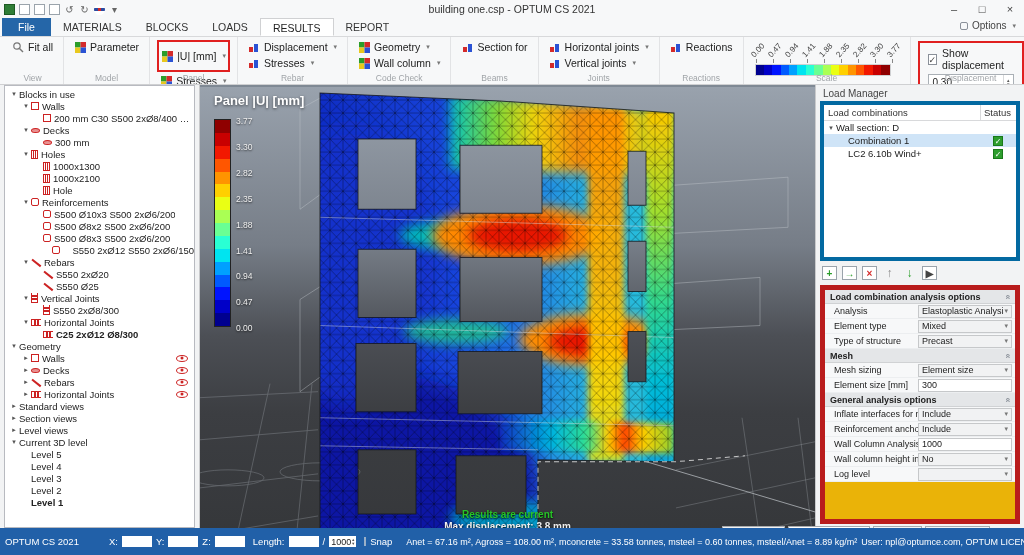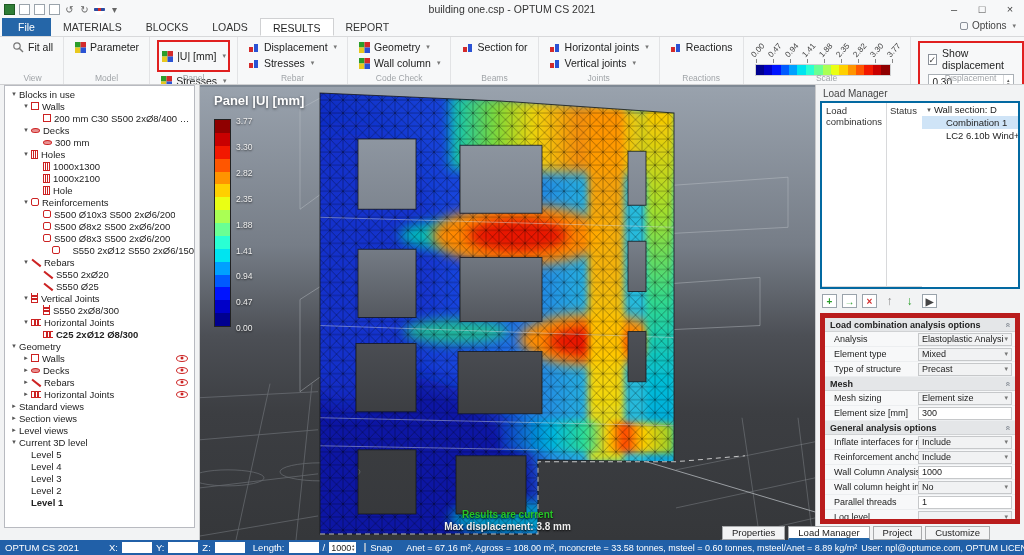--- a/index.html
+++ b/index.html
@@ -78,21 +78,21 @@
   .legend-title{font-size:13px;font-weight:bold;text-shadow:0 1px 3px rgba(0,0,0,.6);white-space:nowrap}
   .legend-bar{position:absolute;left:0;top:26px;width:17px;height:208px;border:1px solid #222;display:flex;flex-direction:column}
   .lstep{flex:1}
   .legend-labels{position:absolute;left:22px;top:26px;width:40px;height:208px}
   .llab{position:absolute;font-size:8.5px;color:#f0f0f0;text-shadow:0 1px 2px rgba(0,0,0,.7)}
   .vp-status{position:absolute;left:0;right:0;bottom:20px;text-align:center;color:#27c427;font-size:10px;font-weight:bold;text-shadow:0 1px 2px #000}
   .vp-maxdisp{position:absolute;left:0;right:0;bottom:8px;text-align:center;color:#eee;font-size:10px;font-weight:bold;text-shadow:0 1px 2px #000}
 
   
   .right-panel{width:209px;background:#f2f3f4;border-left:1px solid #c9cacc;display:flex;flex-direction:column;padding-bottom:16px}
-  .lm-box{margin:0 4px;background:#fff;border:2px solid #0369a1;height:188px;display:flex;flex-direction:row;overflow:hidden}
+  .lm-box{margin:0 4px;background:#fff;border:4px solid #0369a1;height:160px;display:flex;flex-direction:column;overflow:hidden}
   .lm-header{display:flex;border-bottom:1px solid #d8d9db;font-size:9.5px;color:#333}
   .lm-h1{flex:1;padding:2px 4px}
   .lm-h2{width:36px;border-left:1px solid #d8d9db;padding:2px 3px}
   .lm-row{display:flex;align-items:center;height:13px;font-size:9.5px;white-space:nowrap}
   .lm-row.selected{background:#cfe4f7}
   .lm-label{flex:1;overflow:hidden;text-overflow:ellipsis}
   .lm-status{width:36px;display:flex;justify-content:center}
   .chk{width:10px;height:10px;background:#2e9e2e;border:1px solid #1a7a1a;color:#fff;font-size:8px;line-height:9px;text-align:center}
   .lm-toolbar{display:flex;gap:5px;padding:5px 6px;align-items:center}
   .tbtn{min-width:15px;height:14px;font-size:10px;display:flex;align-items:center;justify-content:center;background:#fff;border:1px solid #9aa3ab;font-weight:bold}
@@ -106,21 +106,21 @@
   .opt-value.ddv{background:#f1f2f3}
   .opt-value .vtext{flex:1;overflow:hidden}
   .opt-value .vdd{font-size:7px;color:#777}
 
   
   .bottom-tabs{position:absolute;left:722px;bottom:15px;height:14px;display:flex;z-index:5}
   .btab{border:1px solid #a8aaac;background:#f2f3f4;font-size:9.5px;padding:0 9px;margin-right:3px;line-height:12px;white-space:nowrap}
   .btab.active{background:#fff;border-bottom:2px solid #2566a8}
 
   
-  .statusbar{position:absolute;left:0;right:0;bottom:0;height:15px;background:#2160a8;color:#fff;display:flex;align-items:center;font-size:9.5px;padding:0 5px;gap:4px;white-space:nowrap;z-index:6}
+  .statusbar{position:absolute;left:0;right:0;bottom:0;height:27px;background:#2160a8;color:#fff;display:flex;align-items:center;font-size:9.5px;padding:0 5px;gap:4px;white-space:nowrap;z-index:6}
   .sb-app{margin-right:26px}
   .sb-input{width:34px;height:11px;background:#fff;border:none;font-size:9px;padding:0 2px;font-family:"Liberation Sans",sans-serif}
   .sb-input.short{width:30px}
   .sb-spinner{width:34px;height:11px;background:#fff;color:#222;display:flex;align-items:center;font-size:9px}
   .sb-spinner .v{flex:1;padding-left:2px}
   .sb-spinner .a{display:flex;flex-direction:column;font-size:4px;line-height:3.5px;color:#555;padding-right:1px}
   .sb-check{width:9px;height:9px;background:#fff;border:1px solid #9ab0c8;display:inline-block}
   .sb-metrics{font-size:9px;margin-left:10px}
   .sb-license{margin-left:auto;font-size:9px}
 </style>
@@ -830,26 +830,20 @@
           </span>
         </div>
         <div class="opt-row">
           <span class="opt-label">Wall column height include horiz</span>
           <span class="opt-value ddv">
             <span class="vtext">No</span>
             <span class="vdd">▾</span>
           </span>
         </div>
         <div class="opt-row">
-          <span class="opt-label">Parallel threads</span>
-          <span class="opt-value">
-            <span class="vtext">1</span>
-          </span>
-        </div>
-        <div class="opt-row">
           <span class="opt-label">Log level</span>
           <span class="opt-value ddv">
             <span class="vtext"></span>
             <span class="vdd">▾</span>
           </span>
         </div>
       </div>
   </div>
 </div>
 

